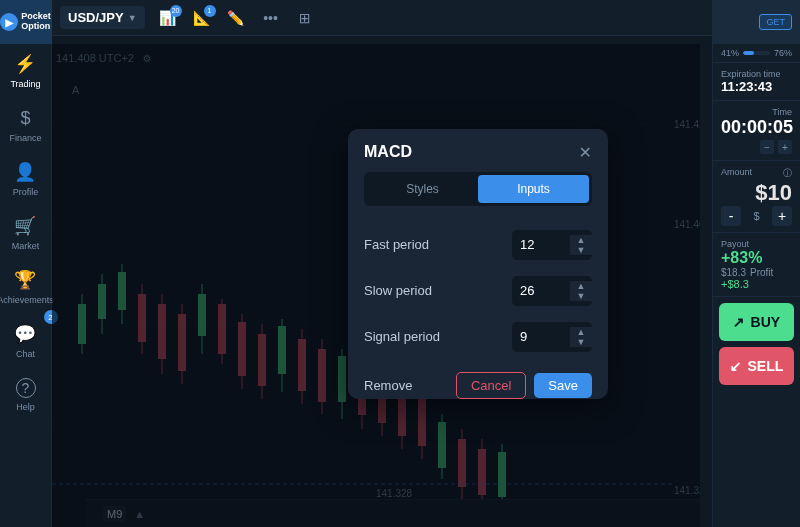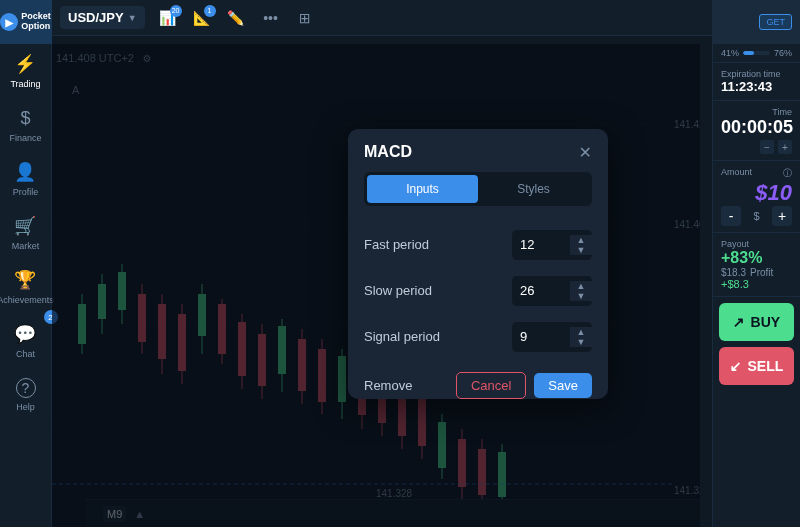--- a/index.html
+++ b/index.html
@@ -265,23 +265,22 @@
     .amount-label {
       font-size: 9px;
       color: #7a8fa6;
       display: flex;
       justify-content: space-between;
       text-align: center;
     }
     .amount-value {
       font-size: 22px;
       font-weight: 700;
-      color: #8b5cf6;
+      color: #e5e5e5;
       text-align: right;
-      font-style: italic;
     }
     .amount-controls {
       display: flex;
       align-items: center;
       justify-content: space-between;
       gap: 4px;
     }
     .amt-btn {
       width: 20px;
       height: 20px;
@@ -742,22 +741,22 @@
 </div>
 
 <div class="modal-backdrop"></div>
 
 <div class="modal">
   <div class="modal-header">
     <span class="modal-title">MACD</span>
     <button class="modal-close">✕</button>
   </div>
   <div class="modal-tabs">
+    <button class="modal-tab inactive">Styles</button>
     <button class="modal-tab active">Inputs</button>
-    <button class="modal-tab inactive">Styles</button>
   </div>
 
   <div class="modal-row">
     <span class="modal-row-label">Fast period</span>
     <div class="modal-input-group">
       <input class="modal-input" type="text" value="12" style="">
       <div class="modal-spinners">
         <button class="modal-spin-btn">▲</button>
         <button class="modal-spin-btn">▼</button>
       </div>

